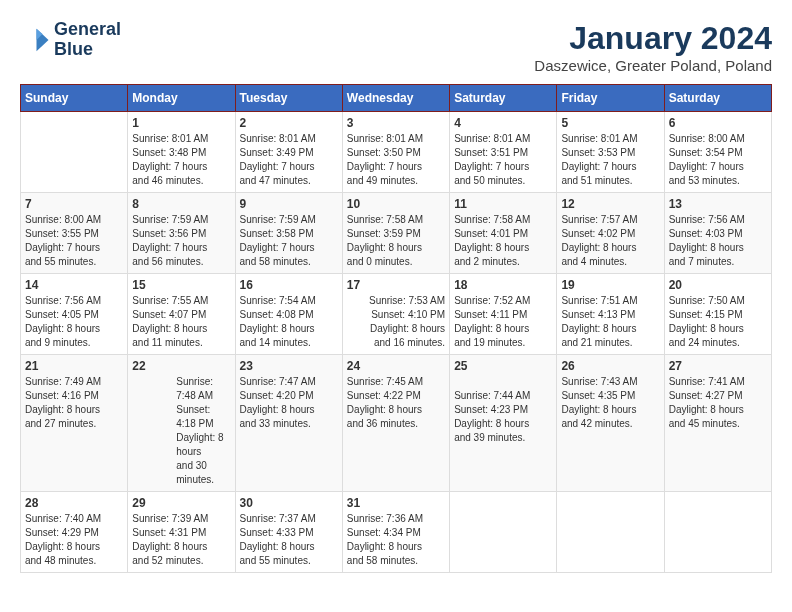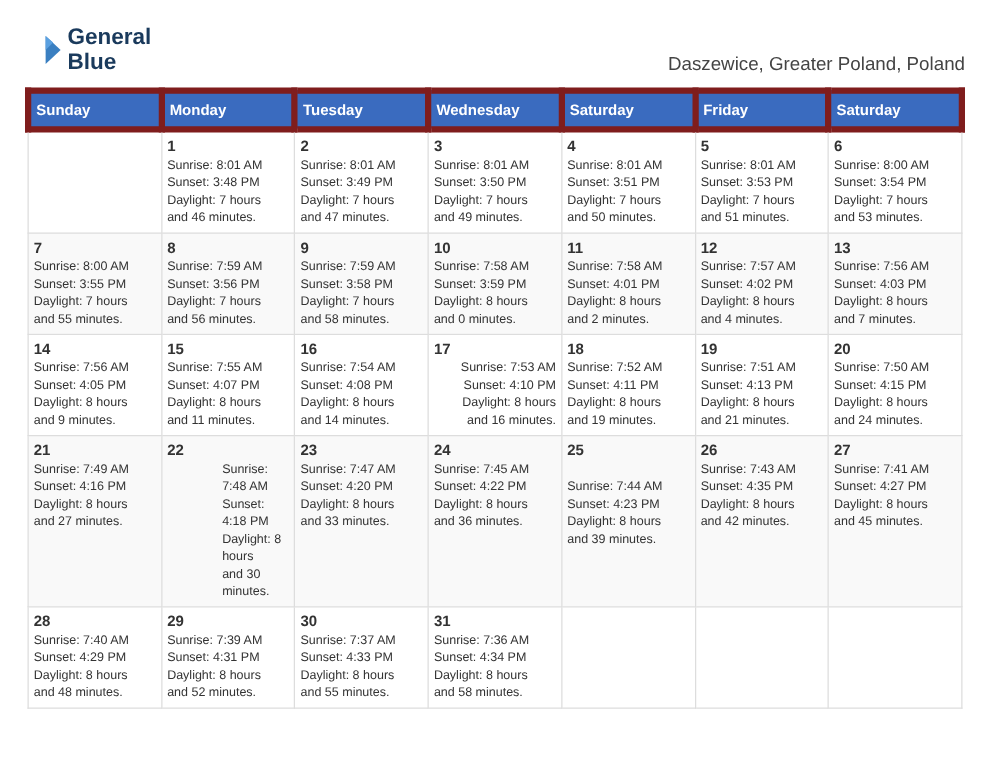--- a/index.html
+++ b/index.html
@@ -6,21 +6,21 @@
     body {
       font-family: Arial, sans-serif;
       background: #fff;
       width: 792px;
       min-height: 612px;
       padding: 20px;
     }
     .header {
       display: flex;
       justify-content: space-between;
-      align-items: flex-end;
+      align-items: flex-start;
       margin-bottom: 10px;
     }
     .logo {
       display: flex;
       align-items: center;
       gap: 4px;
     }
     .logo-text {
       font-size: 18px;
       font-weight: bold;
@@ -50,21 +50,21 @@
     }
     thead tr {
       background: #3a6bbf;
       color: #fff;
     }
     thead th {
       padding: 6px 4px;
       text-align: left;
       font-size: 12px;
       font-weight: bold;
-      border: 5px solid #7f1d1d;
+      border: 1px solid #7f1d1d;
     }
     tbody tr {
       border-bottom: 1px solid #ccc;
     }
     tbody td {
       vertical-align: top;
       padding: 4px 4px;
       border: 1px solid #ddd;
       color: #333;
       min-height: 70px;
@@ -96,20 +96,21 @@
     <svg class="logo-icon" viewBox="0 0 40 40" xmlns="http://www.w3.org/2000/svg">
       <polygon points="22,5 38,20 22,35" fill="#3a7fc1"></polygon>
       <polygon points="22,5 30,12 22,20" fill="#5aa0e0"></polygon>
     </svg>
     <div class="logo-text">
       <div>General</div>
       <div>Blue</div>
     </div>
   </div>
   <div class="title-block">
+    <div class="month-title">January 2024</div>
     <div class="location-title">Daszewice, Greater Poland, Poland</div>
   </div>
 </div>
 
 <table>
   <thead>
     <tr>
     <th>Sunday</th>
         <th>Monday</th>
         <th>Tuesday</th>

